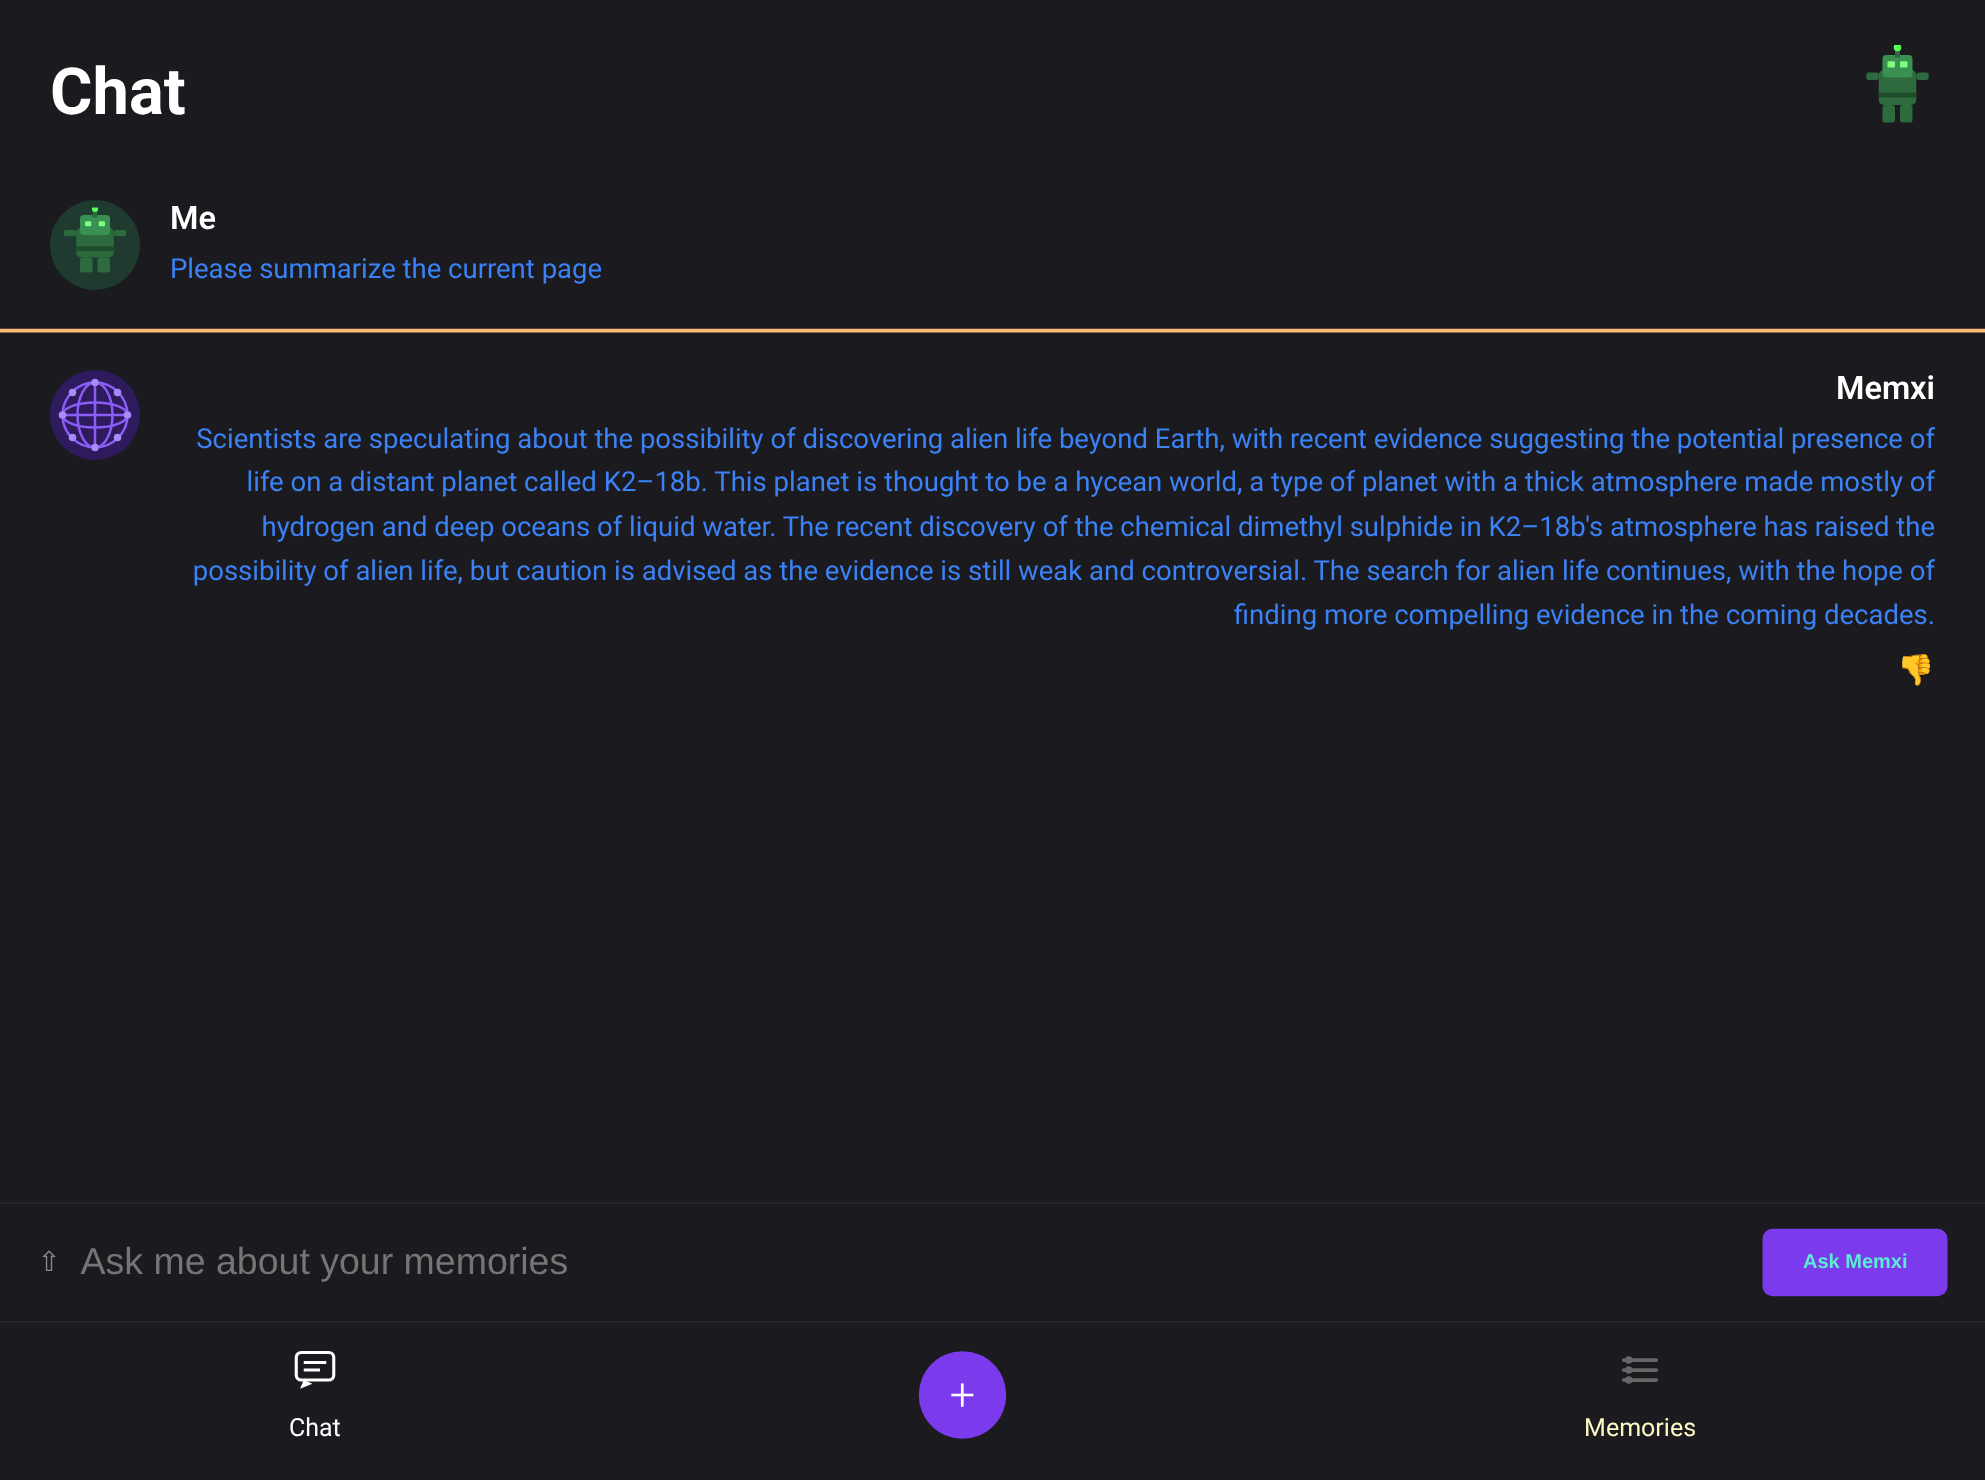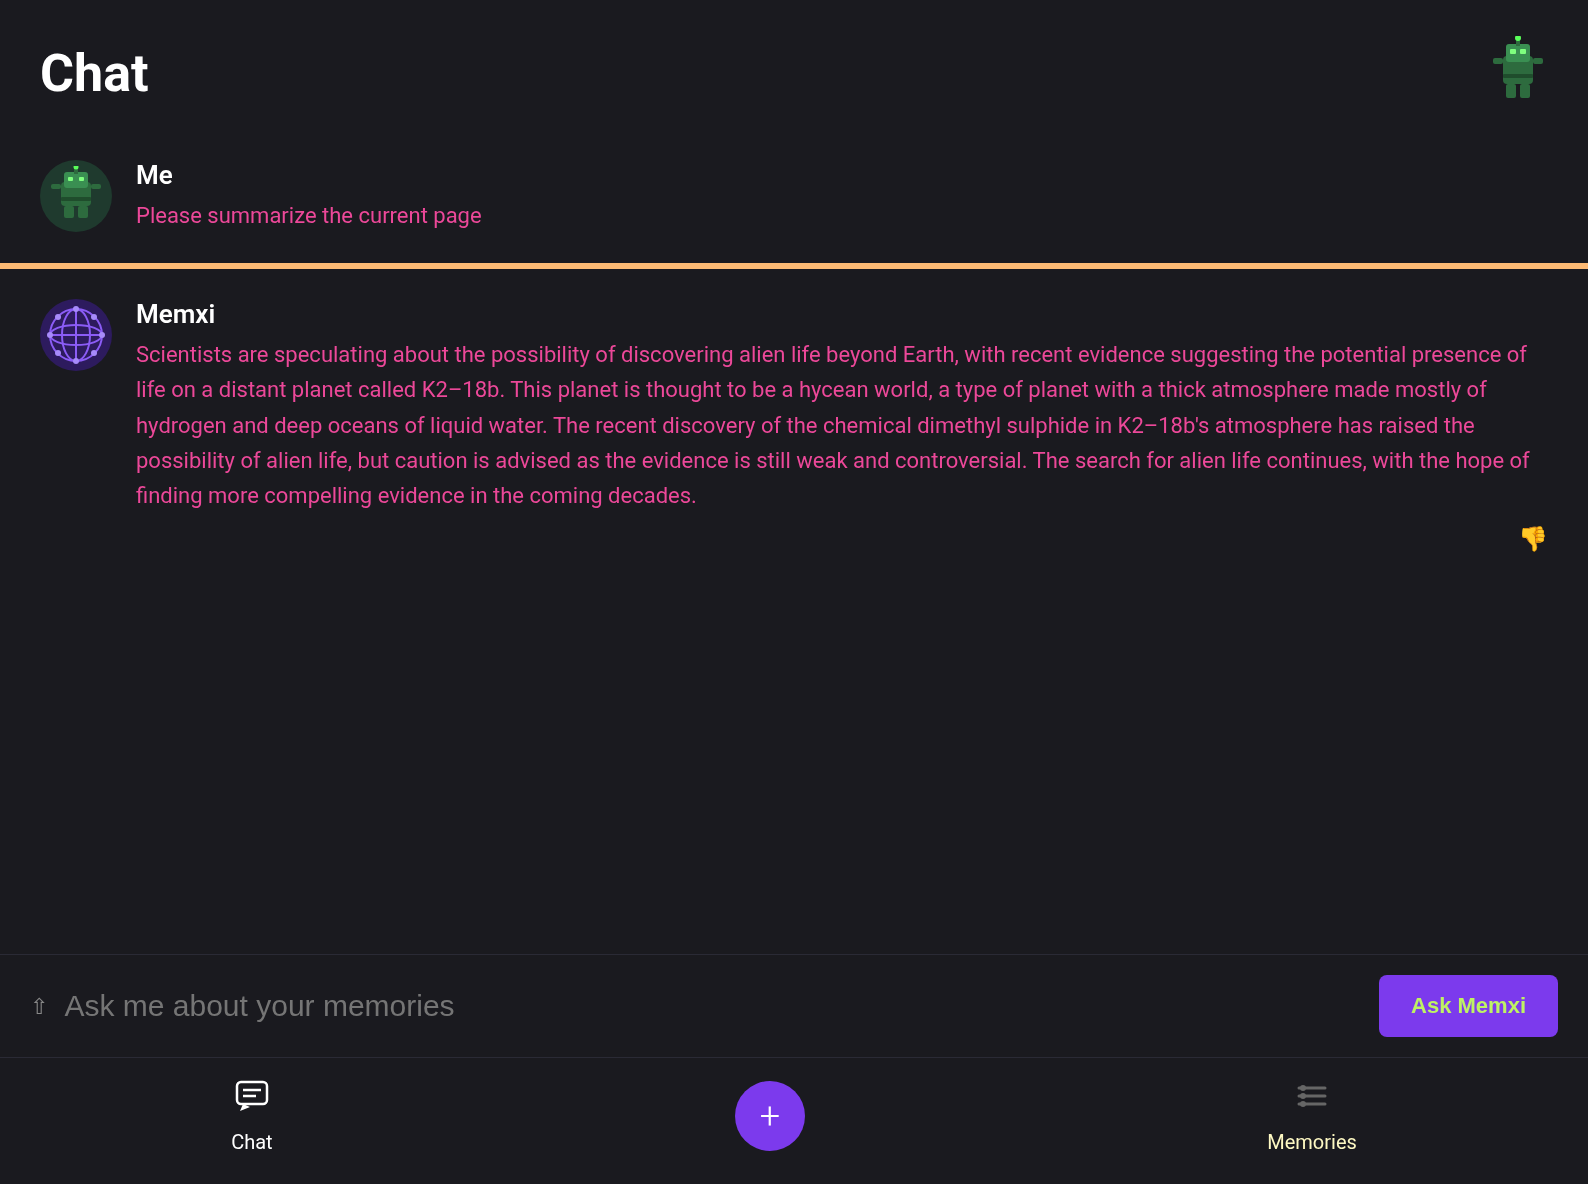--- a/index.html
+++ b/index.html
@@ -39,25 +39,26 @@
     }
 
     .messages-container {
       flex: 1;
       overflow-y: auto;
       padding: 0 0 20px 0;
     }
 
     .message-block {
       padding: 30px 40px;
-      border-bottom: 6px solid #fdba74;
+      border-bottom: 3px solid #fdba74;
     }
 
     .message-block:last-child {
       border-bottom: none;
+      text-align: right;
     }
 
     .message-row {
       display: flex;
       align-items: flex-start;
       gap: 24px;
     }
 
     .avatar {
       width: 72px;
@@ -85,21 +86,21 @@
     .message-sender {
       font-size: 26px;
       font-weight: 600;
       margin-bottom: 8px;
       color: #ffffff;
     }
 
     .message-text {
       font-size: 22px;
       line-height: 1.6;
-      color: #ec4899;
+      color: #3b82f6;
     }
 
     .message-footer {
       display: flex;
       justify-content: flex-end;
       padding-top: 12px;
     }
 
     .thumbs-down-icon {
       color: #666;
@@ -128,25 +129,25 @@
       flex: 1;
       background: transparent;
       border: none;
       outline: none;
       color: #888;
       font-size: 30px;
     }
 
     .ask-button {
       background-color: #7c3aed;
-      color: #bef264;
+      color: #5eead4;
       border: none;
       border-radius: 8px;
       padding: 18px 32px;
-      font-size: 22px;
+      font-size: 16px;
       font-weight: 600;
       cursor: pointer;
       flex-shrink: 0;
     }
 
     .bottom-nav {
       background-color: #1a1a1f;
       border-top: 1px solid #2a2a35;
       display: flex;
       align-items: center;

